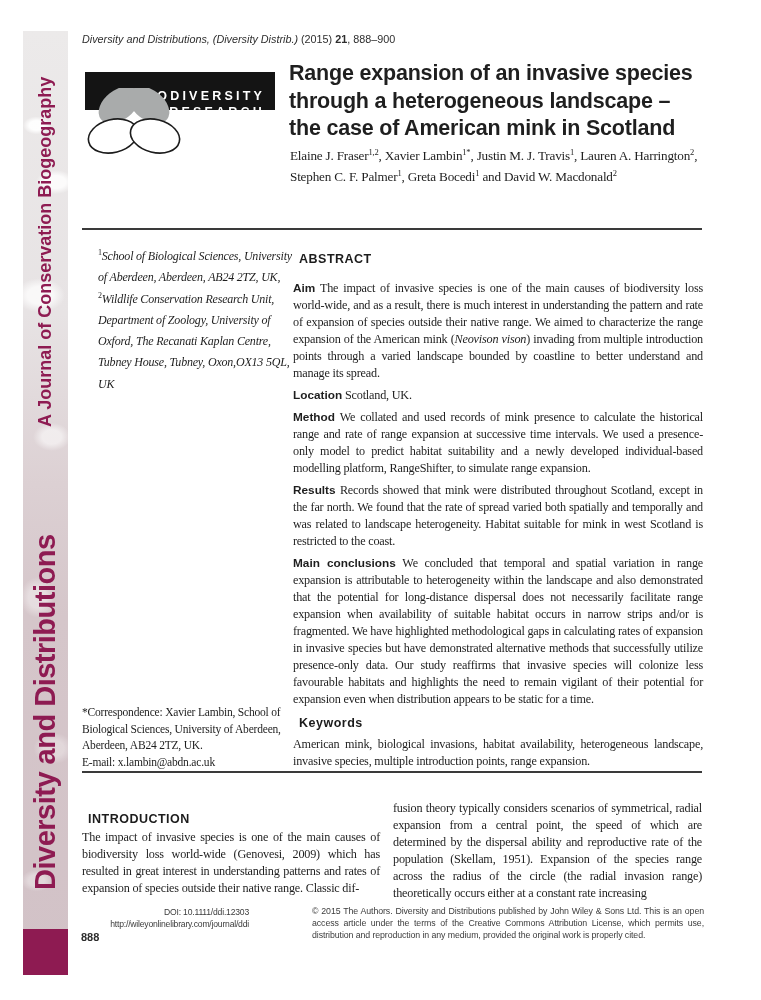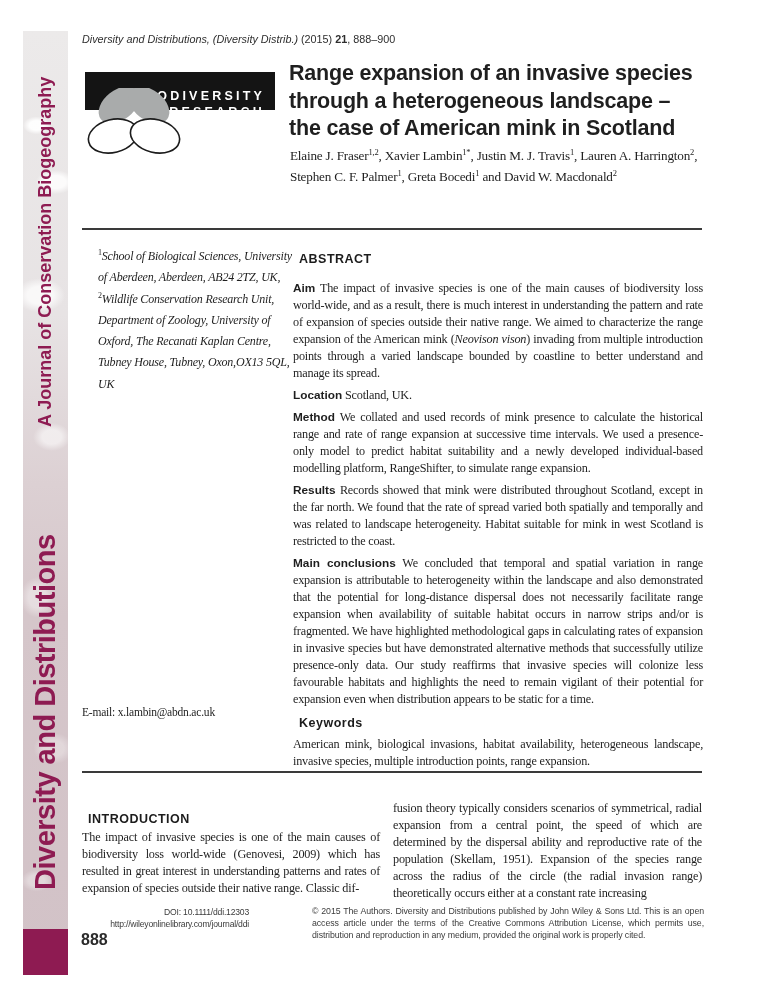--- a/index.html
+++ b/index.html
@@ -81,21 +81,21 @@
   #keywords-h{margin-top:8px;}
   #keywords-text{margin-top:2px;}
 
   
   #intro-h{left:82px;top:806px;}
   #intro-col1{left:82px;top:829px;width:298px;}
   #intro-col2{left:393px;top:800px;width:309px;}
   .body-col{font-size:12.2px;line-height:17px;letter-spacing:-0.2px;text-align:justify;}
 
   
-  #page-num{left:81px;top:931px;font-weight:bold;font-size:16px;color:#2b2b2b;}
+  #page-num{left:81px;top:931px;font-weight:bold;font-size:11px;color:#2b2b2b;}
   #doi-block{left:74px;top:906px;width:175px;text-align:right;font-size:8.6px;
     line-height:12.4px;letter-spacing:-0.2px;color:var(--footer-ink);}
   #copyright{left:312px;top:906px;width:392px;font-size:8.8px;line-height:11.9px;
     letter-spacing:-0.1px;text-align:justify;color:var(--footer-ink);}
 </style>
 </head>
 <body>
 
 <div id="sidebar" class="abs"></div>
 <div id="sidebar-tagline" class="v-text">A Journal of Conservation Biogeography</div>
@@ -121,20 +121,21 @@
   <div>the case of American mink in Scotland</div>
 </div>
 
 <div id="authors" class="abs"><span><span>Elaine J. Fraser</span><sup>1,2</sup><span>, </span></span><span><span>Xavier Lambin</span><sup>1*</sup><span>, </span></span><span><span>Justin M. J. Travis</span><sup>1</sup><span>, </span></span><span><span>Lauren A. Harrington</span><sup>2</sup><span>, </span></span><span><span>Stephen C. F. Palmer</span><sup>1</sup><span>, </span></span><span><span>Greta Bocedi</span><sup>1</sup><span> and </span></span><span><span>David W. Macdonald</span><sup>2</sup><span></span></span></div>
 
 <div id="rule-top" class="abs rule"></div>
 
 <div id="affiliations" class="abs"><sup>1</sup><span>School of Biological Sciences, University of Aberdeen, Aberdeen, AB24 2TZ, UK, </span><sup>2</sup><span>Wildlife Conservation Research Unit, Department of Zoology, University of Oxford, The Recanati Kaplan Centre, Tubney House, Tubney, Oxon,OX13 5QL, UK</span></div>
 
 <div id="correspondence" class="abs">
+  <div>*Correspondence: Xavier Lambin, School of Biological Sciences, University of Aberdeen, Aberdeen, AB24 2TZ, UK.</div>
   <div>E-mail: x.lambin@abdn.ac.uk</div>
 </div>
 
 <div id="abstract" class="abs">
   <h2 class="sec-h">ABSTRACT</h2>
 
   <p class="para first"><span class="lead">Aim</span><span> The impact of invasive species is one of the main causes of biodiversity loss world-wide, and as a result, there is much interest in understanding the pattern and rate of expansion of species outside their native range. We aimed to characterize the range expansion of the American mink (</span><i>Neovison vison</i><span>) invading from multiple introduction points through a varied landscape bounded by coastline to better understand and manage its spread.</span></p>
 
   <p class="para"><span class="lead">Location</span><span> Scotland, UK.</span></p>
 

